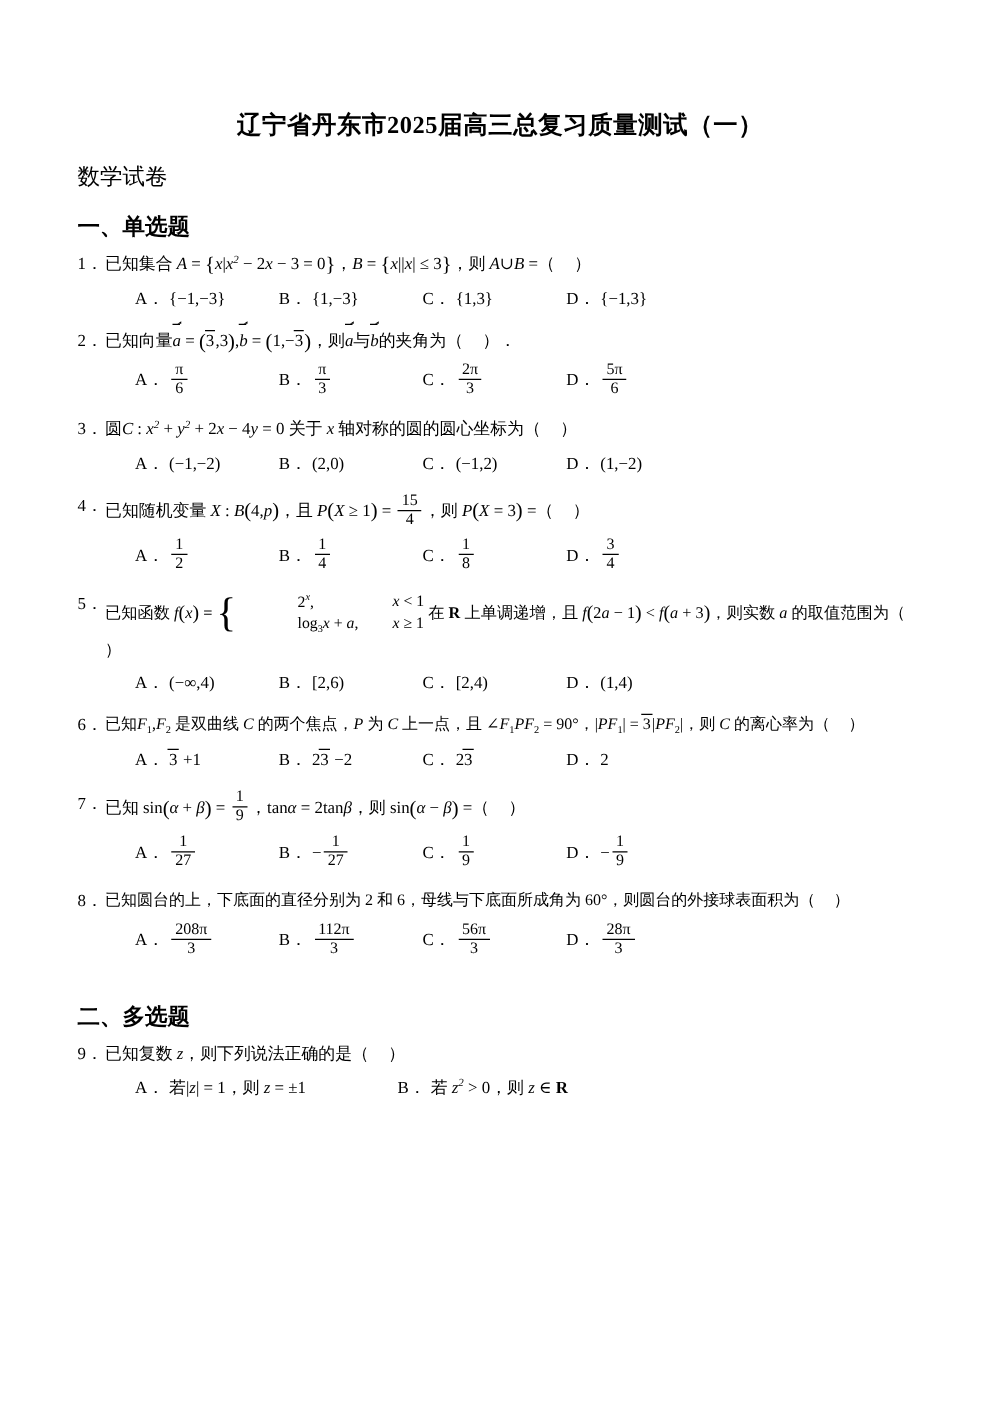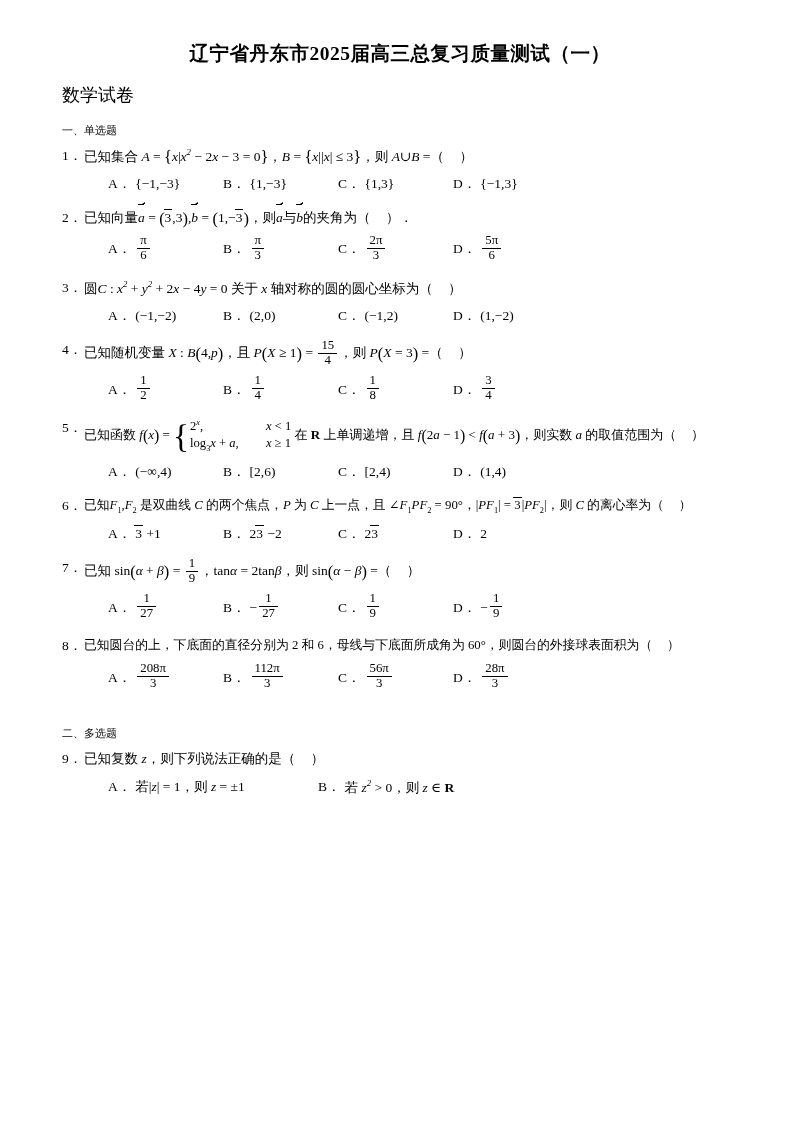--- a/index.html
+++ b/index.html
@@ -11,40 +11,40 @@
     width: 800px;
     height: 1131px;
     font-family: "Liberation Serif", "DejaVu Serif", serif;
     color: #000000;
     position: relative;
   }
   .page {
     width: 800px;
     height: 1131px;
     box-sizing: border-box;
-    padding: 40px 62px 40px 62px;
+    padding: 86px 62px 40px 62px;
     position: relative;
   }
   .doc-title {
     text-align: center;
     font-size: 19.5px;
     font-weight: bold;
     letter-spacing: 0.5px;
     margin: 0 0 16px 0;
     font-family: "Liberation Serif", serif;
   }
   .doc-subtitle {
     text-align: left;
     font-size: 18px;
     font-weight: normal;
     margin: 0 0 16px 0;
   }
   .section-heading {
-    font-size: 11px;
-    font-weight: normal;
+    font-size: 18px;
+    font-weight: bold;
     margin: 10px 0 8px 0;
   }
   .question {
     font-size: 13.5px;
     line-height: 1.5;
     margin: 0 0 4px 0;
   }
   .options {
     display: flex;
     margin: 7px 0 14px 0;
@@ -107,20 +107,21 @@
   }
   .cases {
     display: inline-flex;
     flex-direction: column;
     font-size: 0.97em;
     line-height: 1.32;
   }
   .case-row {
     display: flex;
     white-space: nowrap;
+    margin-left: 48px;
   }
   .case-val { min-width: 76px; }
   .vec {
     display: inline-block;
     position: relative;
   }
   .vec::after {
     content: "";
     position: absolute;
     left: 0; right: 1px;

